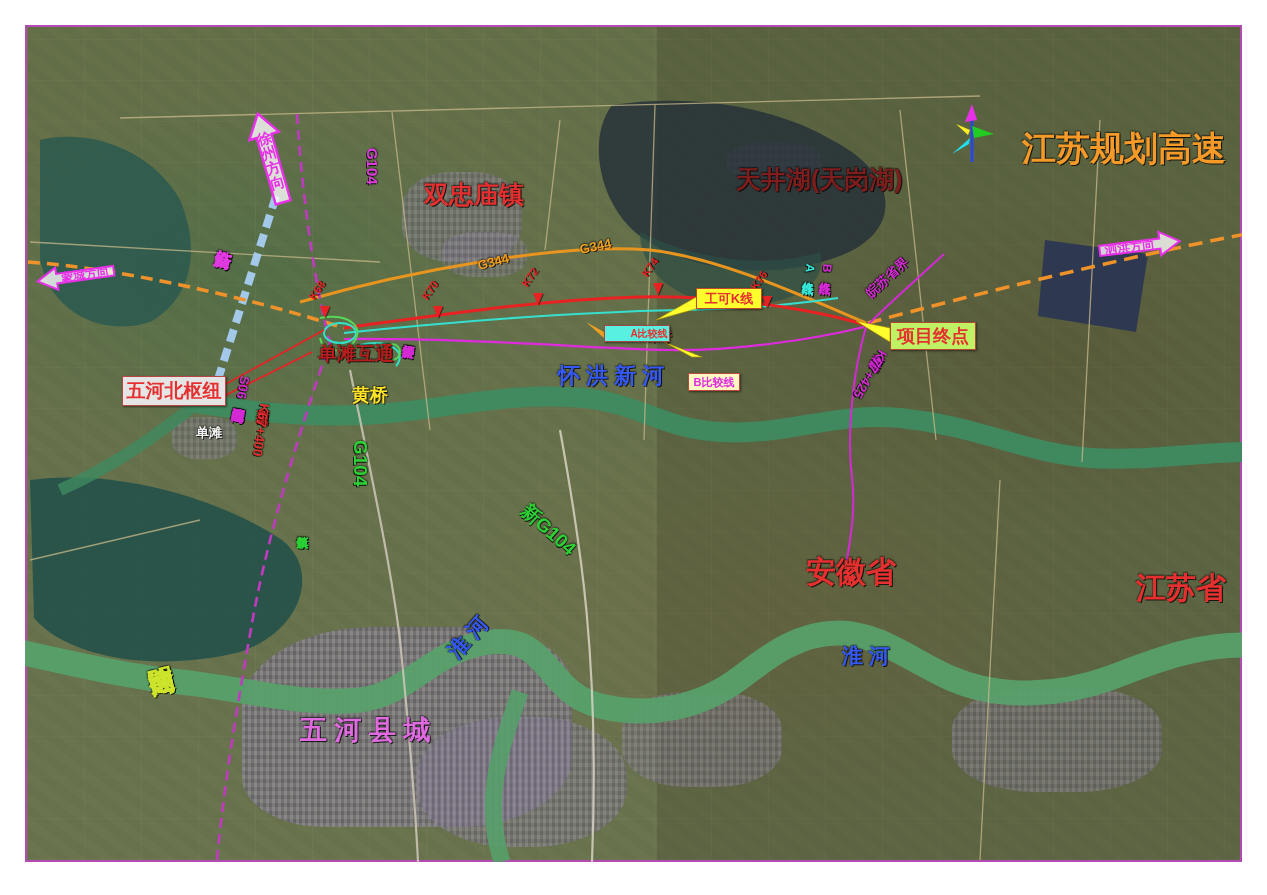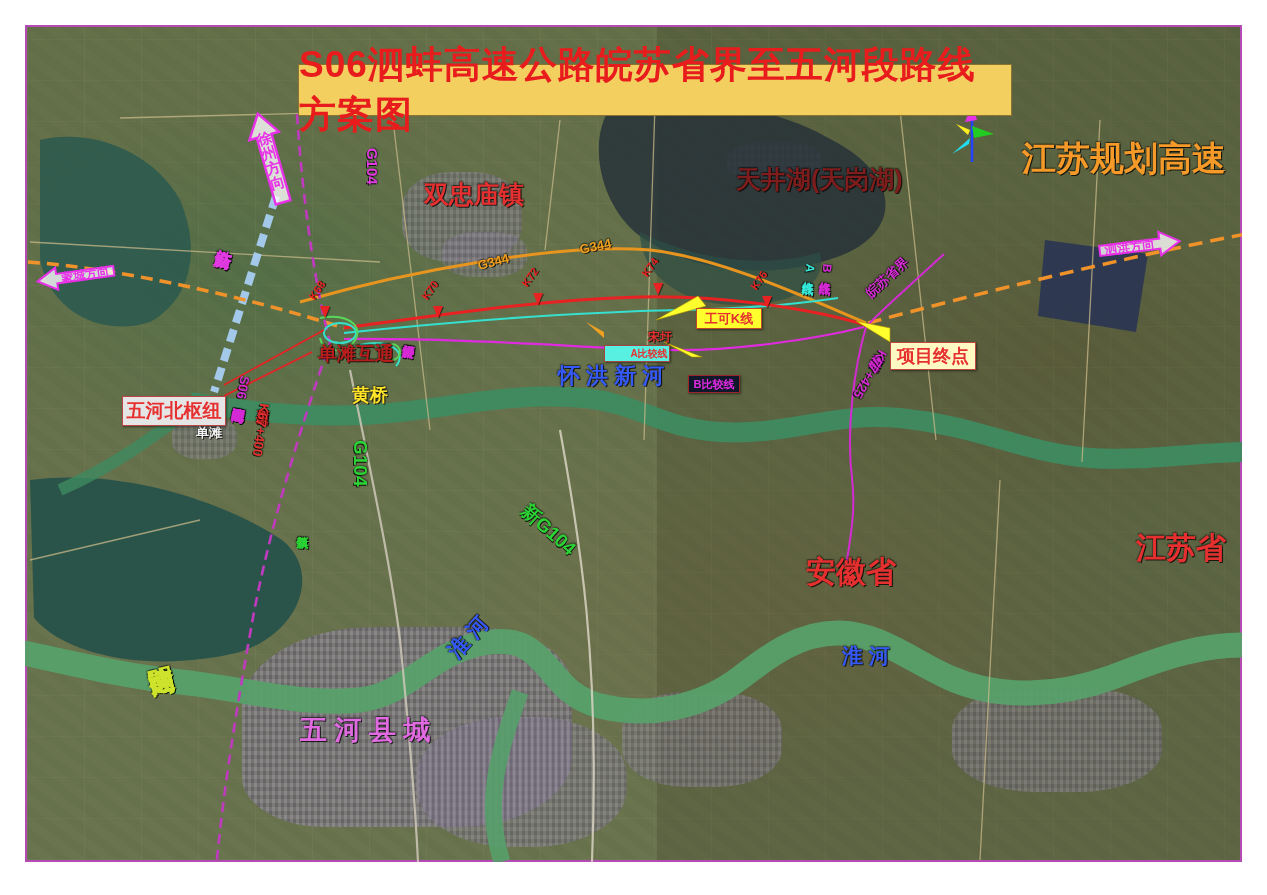--- a/index.html
+++ b/index.html
@@ -21,21 +21,21 @@
       repeating-linear-gradient(0deg,#8d8895 0 4px,#76717e 4px 8px);
       background-blend-mode:overlay;}
   #seam{position:absolute;top:0;bottom:0;left:630px;right:0;background:rgba(45,38,22,.18);}
   #vector-layer{position:absolute;left:0;top:0;width:1267px;height:895px;pointer-events:none;}
   #labels-layer{position:absolute;left:0;top:0;width:1267px;height:895px;}
   .map-label{position:absolute;font-weight:bold;white-space:nowrap;line-height:1.05;
     text-shadow:1px 1px 0 rgba(0,0,0,.75),-1px -1px 1px rgba(0,0,0,.35),1px -1px 1px rgba(0,0,0,.35);}
   .map-label.v{writing-mode:vertical-rl;}
   .callout{position:absolute;display:flex;align-items:center;justify-content:center;
     font-weight:bold;border:1px solid rgba(180,40,40,.85);box-shadow:1px 1px 2px rgba(0,0,0,.5);
-    white-space:nowrap;margin-top:20px;}
+    white-space:nowrap;}
   .arrow-sign{position:absolute;}
   .kmark{position:absolute;width:0;height:0;}
   .kmark .kt{position:absolute;left:-4px;top:-16px;color:#e82222;font-weight:bold;font-size:11px;
     text-shadow:1px 1px 0 rgba(0,0,0,.7);transform:rotate(-55deg);transform-origin:left bottom;display:block;}
   .kmark .tri{position:absolute;left:0;top:0;width:0;height:0;border-left:5px solid transparent;
     border-right:5px solid transparent;border-top:12px solid #e82222;filter:drop-shadow(1px 1px 0 rgba(0,0,0,.5));}
   #title-banner{position:absolute;left:298px;top:64px;width:712px;height:50px;background:#f2cf5e;
     border:1px solid #8a7430;display:flex;align-items:center;justify-content:center;
     color:#e81c1c;font-size:37px;font-weight:bold;letter-spacing:1px;}
 </style>
@@ -130,25 +130,25 @@
         <polygon points="22,0 15,18 27,16" fill="#e830e8"></polygon>
         <polygon points="22,22 44,30 24,34" fill="#22cc22"></polygon>
         <polygon points="20,34 2,50 19,40" fill="#22ddee"></polygon>
         <polygon points="24,36 36,52 27,40" fill="#22cc22"></polygon>
         <polygon points="20,26 6,20 18,31" fill="#ffee22"></polygon>
       </g>
     </g>
   </svg>
 
   <div id="labels-layer">
-      <div class="map-label" style="left: 1022px; top: 141px; font-size: 34px; color: rgb(245, 154, 40);">江苏规划高速</div>
+      <div class="map-label" style="left: 1022px; top: 131px; font-size: 34px; color: rgb(245, 154, 40);">江苏规划高速</div>
       <div class="map-label" style="left: 424px; top: 152px; font-size: 25px; color: rgb(230, 48, 48); margin-top: 29px;">双忠庙镇</div>
       <div class="map-label" style="left: 736px; top: 166px; font-size: 25px; color: #7f1d1d;">天井湖(天岗湖)</div>
       <div class="map-label" style="left: 806px; top: 556px; font-size: 30px; color: rgb(230, 48, 48);">安徽省</div>
-      <div class="map-label" style="left: 1136px; top: 532px; font-size: 30px; color: rgb(230, 48, 48);">江苏省</div>
+      <div class="map-label" style="left: 1136px; top: 572px; font-size: 30px; color: rgb(230, 48, 48);">江苏省</div>
       <div class="map-label" style="left: 558px; top: 364px; font-size: 22px; color: rgb(53, 88, 248);">怀 洪 新 河</div>
       <div class="map-label" style="left: 452px; top: 644px; font-size: 21px; color: rgb(53, 88, 248); transform: rotate(-48deg); transform-origin: left center;">淮 河</div>
       <div class="map-label" style="left: 842px; top: 645px; font-size: 21px; color: rgb(53, 88, 248);">淮 河</div>
       <div class="map-label" style="left: 300px; top: 716px; font-size: 27px; color: rgb(224, 106, 224);">五 河 县 城</div>
       <div class="map-label v" style="left: 140px; top: 648px; font-size: 26px; color: rgb(205, 227, 44); transform: rotate(-13deg); transform-origin: center top;">徐明高速</div>
       <div class="map-label" style="left: 372px; top: 140px; font-size: 15px; color: rgb(226, 58, 226); transform: rotate(90deg); transform-origin: left center;">G104</div>
       <div class="map-label" style="left: 360px; top: 430px; font-size: 19px; color: rgb(43, 211, 53); transform: rotate(90deg); transform-origin: left center;">G104</div>
       <div class="map-label" style="left: 524px; top: 498px; font-size: 19px; color: rgb(43, 211, 53); transform: rotate(42deg); transform-origin: left center;">新G104</div>
       <div class="map-label" style="left: 318px; top: 344px; font-size: 19px; color: #b91c1c;">单滩互通</div>
       <div class="map-label" style="left: 352px; top: 386px; font-size: 18px; color: rgb(255, 228, 40);">黄桥</div>
@@ -180,33 +180,30 @@
       <div class="kmark" style="left: 653px; top: 283px;">
         <span class="kt">K74</span>
         <span class="tri"></span>
       </div>
       <div class="kmark" style="left: 762px; top: 296px;">
         <span class="kt">K76</span>
         <span class="tri"></span>
       </div>
       <div class="callout" style="left: 122px; top: 376px; width: 102px; height: 28px; background: #e5e5e5; color: rgb(230, 48, 48); font-size: 19px;">五河北枢纽</div>
       <div class="callout" style="left: 696px; top: 288px; width: 64px; height: 19px; background: rgb(255, 255, 46); color: rgb(230, 48, 48); font-size: 13px;">工可K线</div>
-      <div class="callout" style="left: 890px; top: 322px; width: 84px; height: 26px; background: #fef9c3; color: rgb(230, 48, 48); font-size: 18px;">项目终点</div>
+      <div class="callout" style="left: 890px; top: 322px; width: 84px; height: 26px; background: #bef264; color: rgb(230, 48, 48); font-size: 18px;">项目终点</div>
       <div class="callout" style="left: 604px; top: 325px; width: 40px; height: 15px; background: rgb(88, 240, 224); color: rgb(230, 48, 48); font-size: 10px; padding-left: 24px;">A比较线</div>
-      <div class="callout" style="left: 688px; top: 355px; width: 50px; height: 16px; background: #0f172a; color: rgb(224, 42, 224); font-size: 11px;">B比较线</div>
+      <div class="callout" style="left: 688px; top: 373px; width: 50px; height: 16px; background: #fef9c3; color: rgb(224, 42, 224); font-size: 11px;">B比较线</div>
       <div class="arrow-sign" style="left: 36px; top: 260px; transform: rotate(-8deg);"><svg width="80" height="32" viewBox="0 0 100 34">
           <polygon points="2,17 26,3 26,11 98,11 98,23 26,23 26,31" fill="rgba(255,255,255,.78)" stroke="#e830e8" stroke-width="2.5"></polygon>
           <text fill="#e830e8" font-weight="bold" x="62" y="22" text-anchor="middle" font-size="15">蒙城方向</text>
         </svg></div>
       <div class="arrow-sign" style="left: 250px; top: 110px; transform: rotate(-16deg);"><svg width="42" height="96" viewBox="0 0 36 100">
           <polygon points="18,2 34,26 26,26 26,98 10,98 10,26 2,26" fill="rgba(255,255,255,.78)" stroke="#e830e8" stroke-width="2.5"></polygon>
           <text fill="#e830e8" font-weight="bold" x="18" y="34" text-anchor="middle" font-size="15"><tspan x="18" dy="0">徐</tspan><tspan x="18" dy="16">州</tspan><tspan x="18" dy="16">方</tspan><tspan x="18" dy="16">向</tspan></text>
         </svg></div>
       <div class="arrow-sign" style="left: 1098px; top: 228px; transform: rotate(-7deg);"><svg width="84" height="36" viewBox="0 0 100 34">
           <polygon points="98,17 74,3 74,11 2,11 2,23 74,23 74,31" fill="rgba(255,255,255,.78)" stroke="#e830e8" stroke-width="2.5"></polygon>
           <text fill="#e830e8" font-weight="bold" x="38" y="22" text-anchor="middle" font-size="15">泗洪方向</text>
         </svg></div>
     </div>
 
-  <div id="title-banner">
-    <span>S06泗蚌高速公路皖苏省界至五河段路线方案图</span>
-  </div>
 </div>
 
 </body></html>

